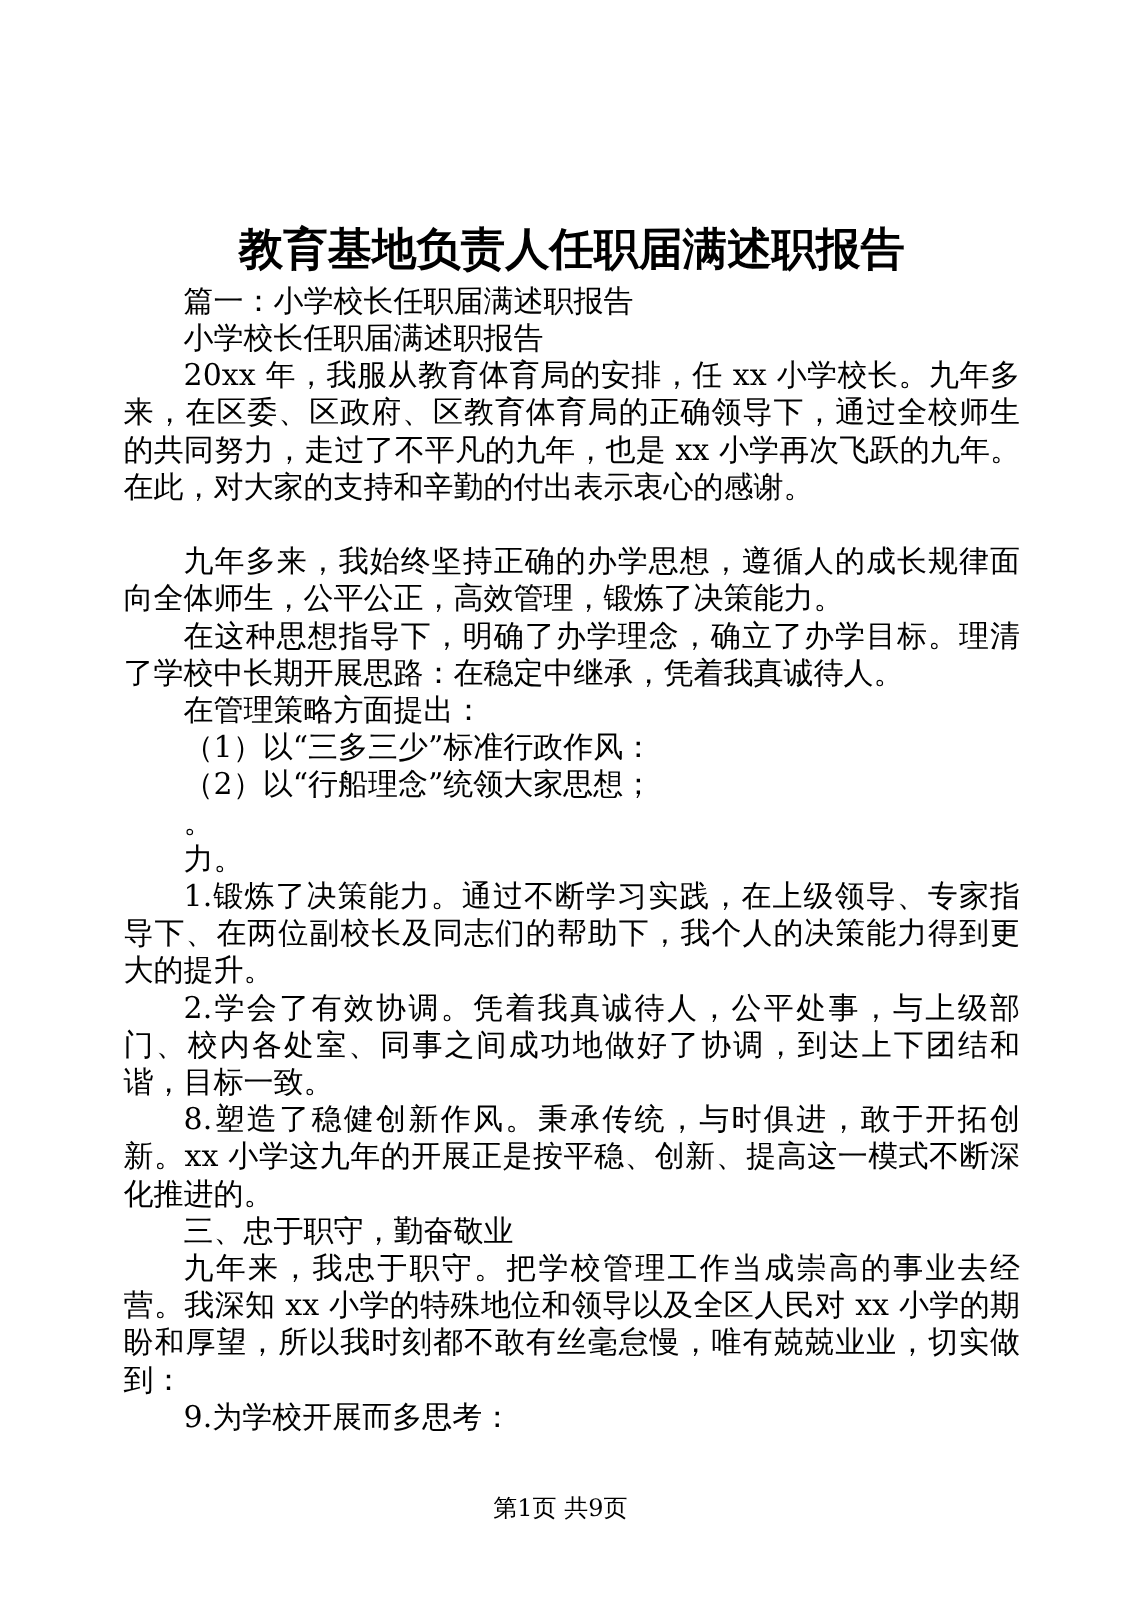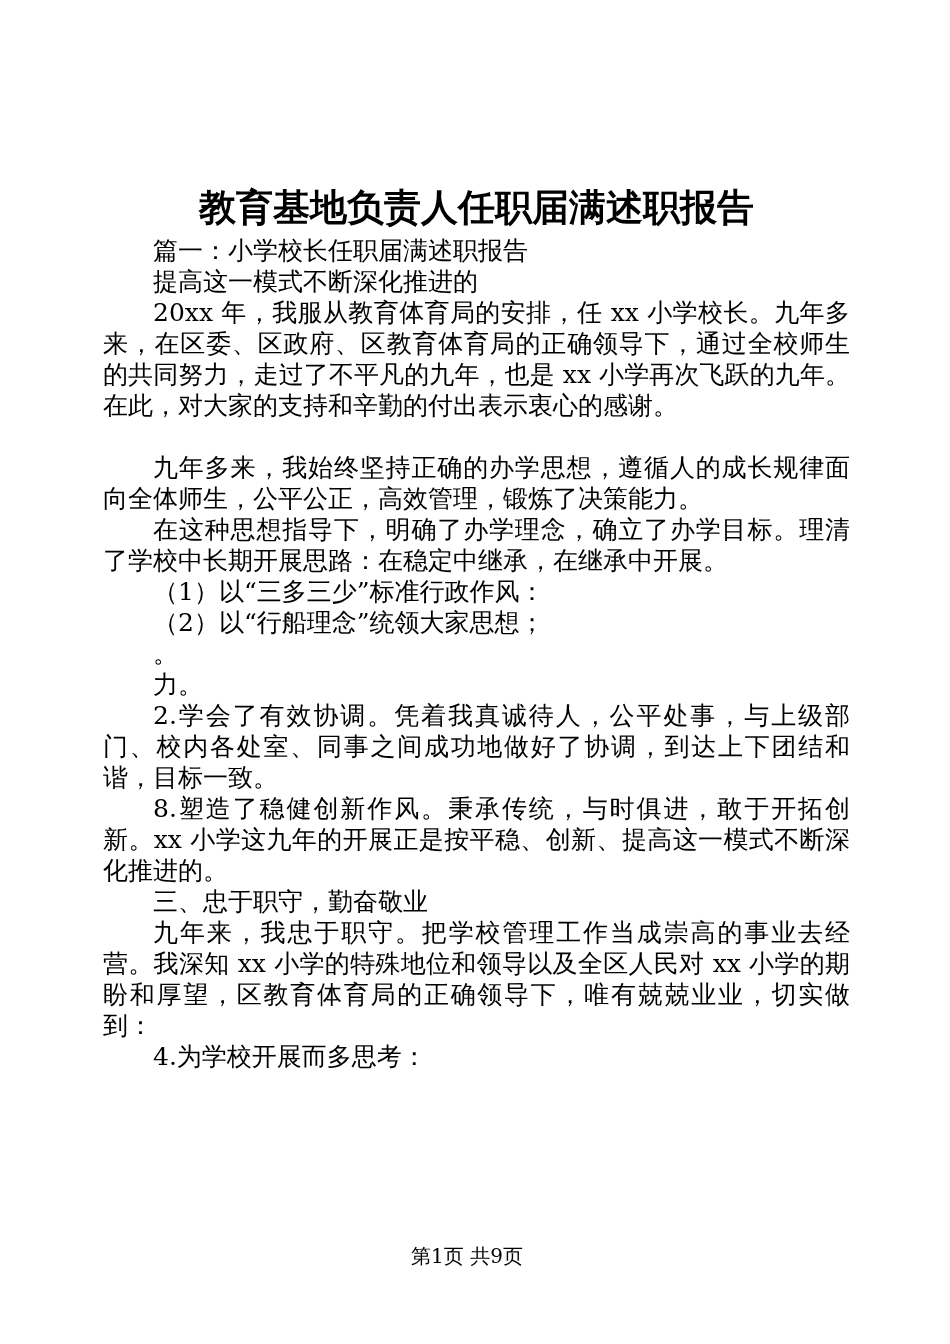--- a/index.html
+++ b/index.html
@@ -54,32 +54,34 @@
   }
 </style>
 </head>
 <body>
 
 <div class="page">
   <h1 class="doc-title">教育基地负责人任职届满述职报告</h1>
 
   <div class="doc-body">
       <p class="doc-paragraph">篇一：小学校长任职届满述职报告</p>
-      <p class="doc-paragraph">提高这一模式不断深化推进的</p>
+      <p class="doc-paragraph">小学校长任职届满述职报告</p>
       <p class="doc-paragraph">20xx 年，我服从教育体育局的安排，任 xx 小学校长。九年多来，在区委、区政府、区教育体育局的正确领导下，通过全校师生的共同努力，走过了不平凡的九年，也是 xx 小学再次飞跃的九年。在此，对大家的支持和辛勤的付出表示衷心的感谢。</p>
       <p class="doc-paragraph blank"></p>
       <p class="doc-paragraph">九年多来，我始终坚持正确的办学思想，遵循人的成长规律面向全体师生，公平公正，高效管理，锻炼了决策能力。</p>
-      <p class="doc-paragraph">在这种思想指导下，明确了办学理念，确立了办学目标。理清了学校中长期开展思路：在稳定中继承，在继承中开展。</p>
+      <p class="doc-paragraph">在这种思想指导下，明确了办学理念，确立了办学目标。理清了学校中长期开展思路：在稳定中继承，凭着我真诚待人。</p>
+      <p class="doc-paragraph">在管理策略方面提出：</p>
       <p class="doc-paragraph">（1）以“三多三少”标准行政作风：</p>
       <p class="doc-paragraph">（2）以“行船理念”统领大家思想；</p>
       <p class="doc-paragraph">。</p>
       <p class="doc-paragraph">力。</p>
+      <p class="doc-paragraph">1.锻炼了决策能力。通过不断学习实践，在上级领导、专家指导下、在两位副校长及同志们的帮助下，我个人的决策能力得到更大的提升。</p>
       <p class="doc-paragraph">2.学会了有效协调。凭着我真诚待人，公平处事，与上级部门、校内各处室、同事之间成功地做好了协调，到达上下团结和谐，目标一致。</p>
       <p class="doc-paragraph">8.塑造了稳健创新作风。秉承传统，与时俱进，敢于开拓创新。xx 小学这九年的开展正是按平稳、创新、提高这一模式不断深化推进的。</p>
       <p class="doc-paragraph">三、忠于职守，勤奋敬业</p>
-      <p class="doc-paragraph">九年来，我忠于职守。把学校管理工作当成崇高的事业去经营。我深知 xx 小学的特殊地位和领导以及全区人民对 xx 小学的期盼和厚望，区教育体育局的正确领导下，唯有兢兢业业，切实做到：</p>
-      <p class="doc-paragraph">4.为学校开展而多思考：</p>
+      <p class="doc-paragraph">九年来，我忠于职守。把学校管理工作当成崇高的事业去经营。我深知 xx 小学的特殊地位和领导以及全区人民对 xx 小学的期盼和厚望，所以我时刻都不敢有丝毫怠慢，唯有兢兢业业，切实做到：</p>
+      <p class="doc-paragraph">9.为学校开展而多思考：</p>
     </div>
 
   <div class="doc-footer">
     <span>第1页 共9页</span>
   </div>
 </div>
 
 </body></html>

